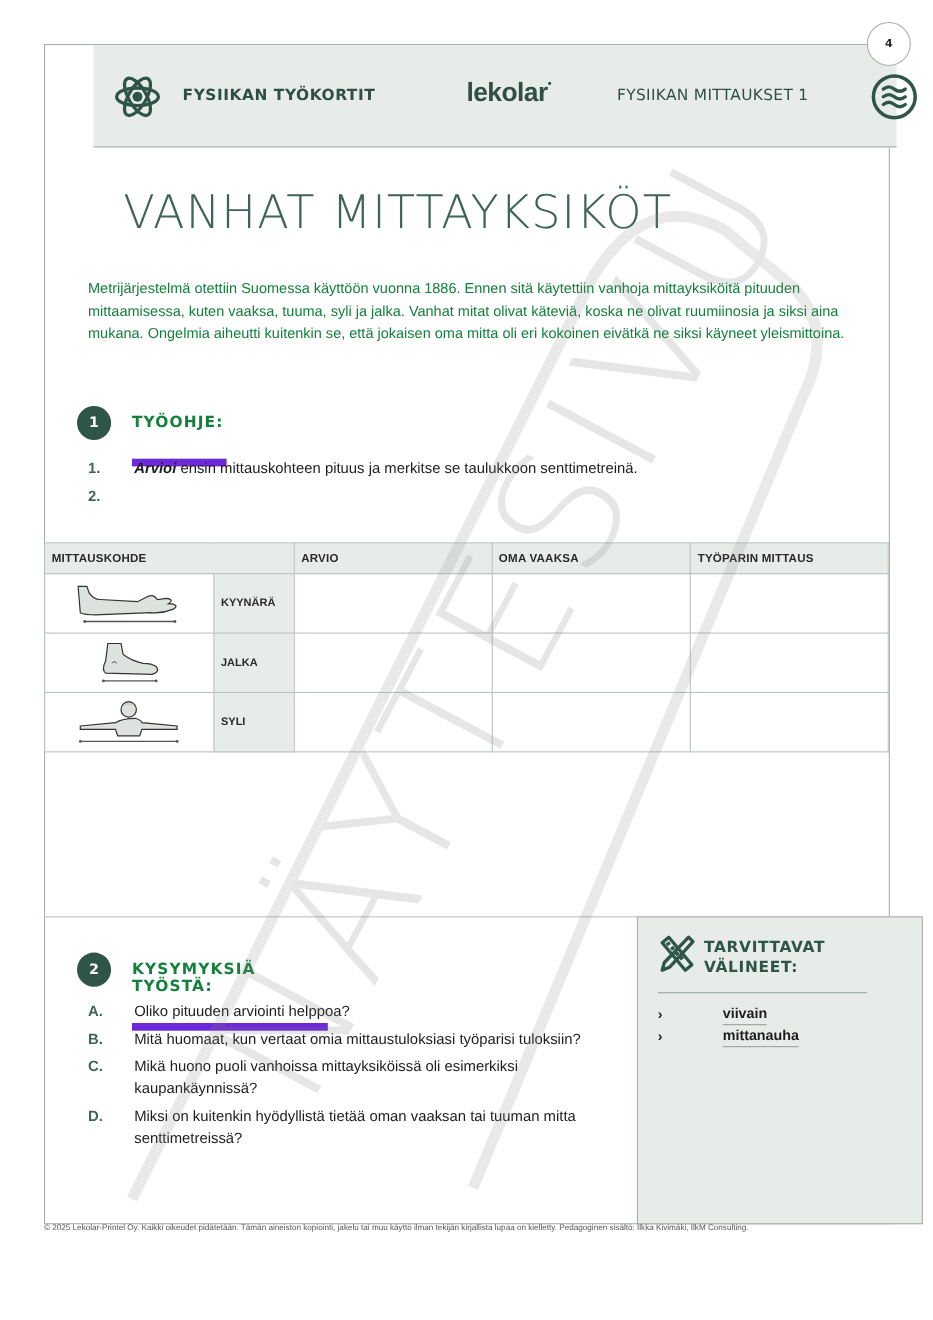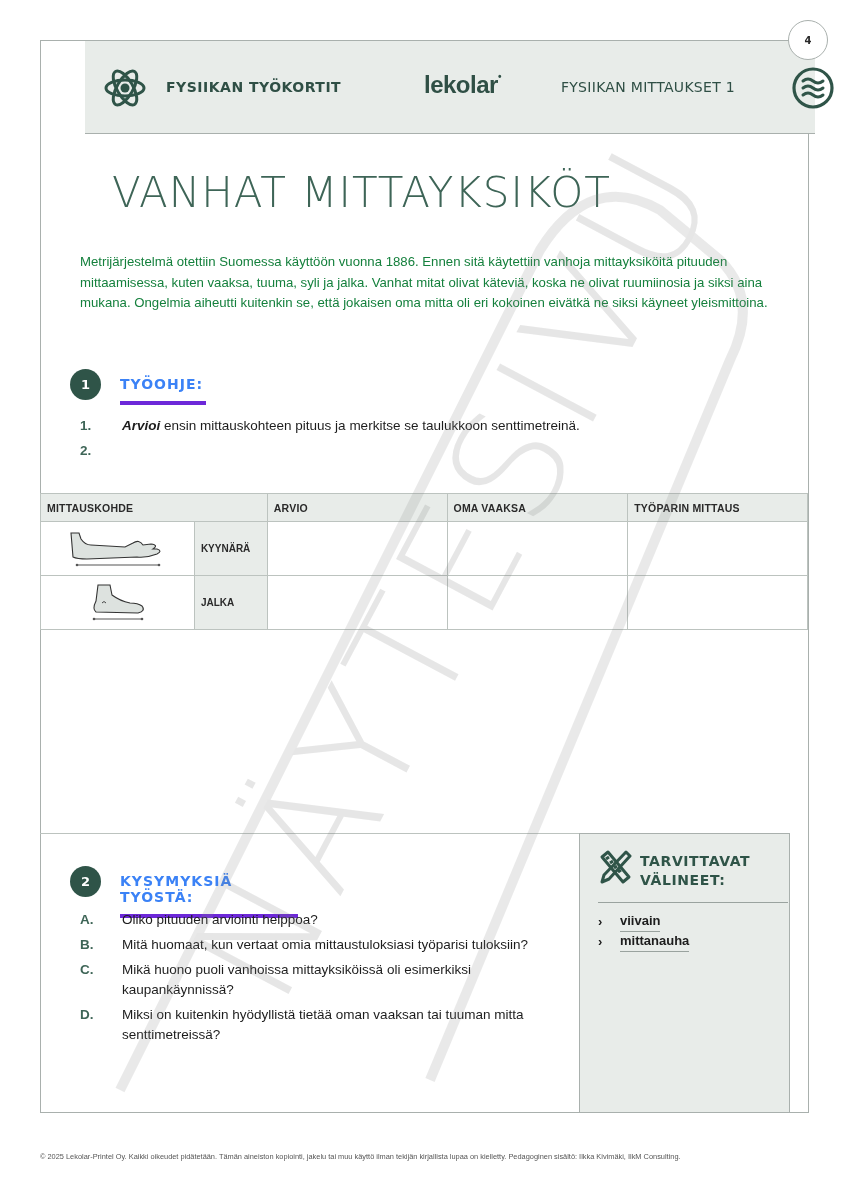--- a/index.html
+++ b/index.html
@@ -48,22 +48,22 @@
       font-size: 13.2px; line-height: 20.5px; color: #15803d;
       font-family: "Liberation Sans", sans-serif;
     }
 
     .step-badge {
       position: absolute; width: 31px; height: 31px; border-radius: 50%;
       background: #2f5448; color: #fff; font-size: 13px; font-weight: bold;
       display: flex; align-items: center; justify-content: center;
     }
     .section-heading {
-      position: absolute; font-size: 14px; font-weight: bold; color: #3b82f6;
-      letter-spacing: 1px; padding-bottom: 9px; border-bottom: 4px solid #6d28d9;
+      position: absolute; font-size: 14px; font-weight: bold; color: #15803d;
+      letter-spacing: 1px; padding-bottom: 25px; border-bottom: 7px solid #6d28d9;
     }
     .instructions { position: absolute; left: 80px; top: 413px; width: 620px; list-style: none; }
     .instructions li {
       display: flex; font-size: 13.5px; line-height: 25px; font-family: "Liberation Sans", sans-serif;
     }
     .instructions .num { width: 42px; color: #3e6557; font-weight: bold; }
     .instructions b { font-weight: bold; font-style: italic; }
 
     table.measure {
       position: absolute; left: 40px; top: 493px; width: 768px; border-collapse: collapse;
@@ -78,40 +78,40 @@
     td.pic { width: 154px; text-align: center; }
     td.unit { width: 73px; background: #e8ece9; font-size: 10px; font-weight: bold; padding-left: 6px; color: #2a2a2a; }
     td.cell-arvio { width: 180px; }
     td.cell-oma { width: 181px; }
     td.cell-pari { width: 180px; }
     .pic svg { display: block; margin: 0 auto; }
 
     .hr-sep { position: absolute; left: 40px; top: 833px; width: 540px; height: 1px; background: #bcc3bf; }
 
     .side-panel {
-      position: absolute; left: 579px; top: 833px; width: 211px; height: 280px;
+      position: absolute; left: 579px; top: 833px; width: 260px; height: 280px;
       background: #e8ece9; border: 1px solid #a9b0ad;
     }
     .tools-icon { position: absolute; left: 18px; top: 15px; width: 34px; height: 36px; }
     .side-heading {
       position: absolute; left: 60px; top: 18px; font-size: 14px; font-weight: bold;
       color: #2f5448; letter-spacing: 0.6px; line-height: 19px;
     }
     .side-rule { position: absolute; left: 18px; top: 68px; width: 190px; height: 1px; background: #9aa39f; }
     .side-list { position: absolute; left: 18px; top: 78px; list-style: none; }
     .side-list li { font-size: 13px; line-height: 20px; font-weight: bold; display: flex; color: #1d1d1d; font-family: "Liberation Sans", sans-serif; }
     .side-list .chev { width: 22px; font-weight: bold; }
-    .side-list .lnk { border-bottom: 1px solid #9aa39f; line-height: 17px; }
+    .side-list .lnk { border-bottom: 1px solid #9aa39f; line-height: 17px; margin-left: 37px; }
 
     .questions { position: absolute; left: 80px; top: 910px; width: 470px; list-style: none; }
     .questions li { display: flex; font-size: 13.5px; line-height: 20px; margin-bottom: 5px; font-family: "Liberation Sans", sans-serif; }
     .questions .qk { width: 42px; color: #3e6557; font-weight: bold; flex: 0 0 42px; }
 
     .footer {
-      position: absolute; left: 40px; top: 1152px; width: 780px; font-size: 7.4px;
+      position: absolute; left: 40px; top: 1111px; width: 780px; font-size: 7.4px;
       color: #555; white-space: nowrap; font-family: "Liberation Sans", sans-serif;
     }
 
     .watermark { position: absolute; left: 0; top: 0; width: 848px; height: 1200px; pointer-events: none; z-index: 2; }
   </style>
 </head>
 <body>
 
 <div class="page-num">4</div>
 
@@ -183,20 +183,36 @@
       <td class="pic">
         <svg width="70" height="44" viewBox="0 0 70 44">
           <path d="M16 4 L14 20 Q10 28 14 31 L56 32 Q64 30 60 25 Q56 22 48 22 Q38 20 30 14 L28 4 Z" fill="#dde2df" stroke="#333" stroke-width="1.1"></path>
           <path d="M20 22 q2 -3 4 0" fill="none" stroke="#333" stroke-width="0.9"></path>
           <line x1="12" y1="38" x2="60" y2="38" stroke="#555" stroke-width="1.2"></line>
           <circle cx="12" cy="38" r="1.3" fill="#555"></circle>
             <circle cx="60" cy="38" r="1.3" fill="#555"></circle>
         </svg>
       </td>
       <td class="unit">JALKA</td>
+      <td class="cell-arvio"></td>
+      <td class="cell-oma"></td>
+      <td class="cell-pari"></td>
+    </tr>
+    <tr>
+      <td class="pic">
+        <svg width="100" height="44" viewBox="0 0 100 44">
+          <circle cx="50" cy="10" r="7" fill="#dde2df" stroke="#333" stroke-width="1.1"></circle>
+          <path d="M44 6 Q50 0 56 6" fill="#c9d0cc" stroke="#333" stroke-width="0.9"></path>
+          <path d="M6 25 L38 22 Q44 18 56 18 Q62 20 62 22 L94 25 L94 28 L62 28 L60 34 L40 34 L38 28 L6 28 Z" fill="#dde2df" stroke="#333" stroke-width="1.1"></path>
+          <line x1="6" y1="39" x2="94" y2="39" stroke="#555" stroke-width="1.2"></line>
+          <circle cx="6" cy="39" r="1.3" fill="#555"></circle>
+            <circle cx="94" cy="39" r="1.3" fill="#555"></circle>
+        </svg>
+      </td>
+      <td class="unit">SYLI</td>
       <td class="cell-arvio"></td>
       <td class="cell-oma"></td>
       <td class="cell-pari"></td>
     </tr>
   </tbody>
 </table>
 
 <div class="hr-sep"></div>
 
 <div class="step-badge" style="left:70px; top:866px;">2</div>

